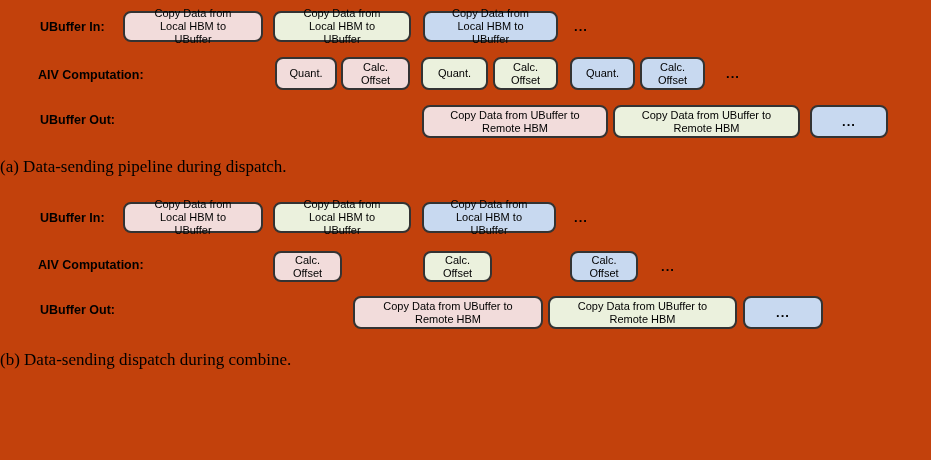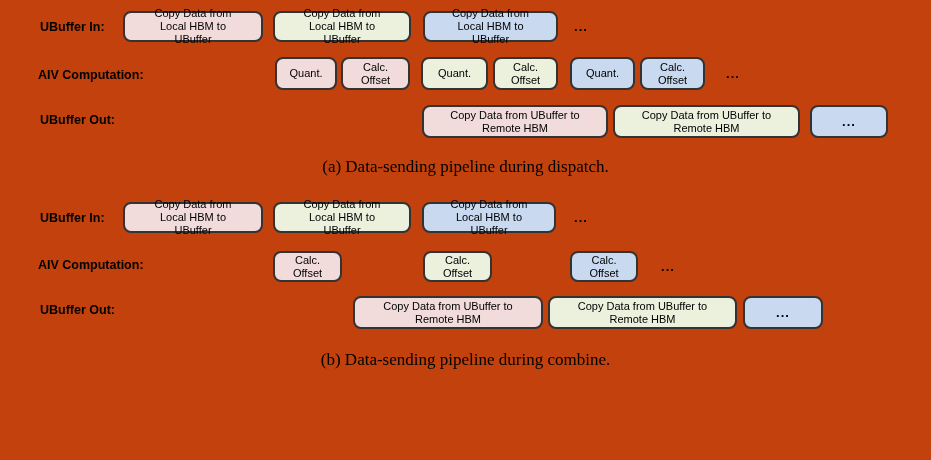--- a/index.html
+++ b/index.html
@@ -44,21 +44,20 @@
     justify-content: center;
     font: bold 13px "Liberation Sans", sans-serif;
     letter-spacing: 1px;
     color: #000;
   }
   .box .dotstxt { font: bold 13px "Liberation Sans", sans-serif; letter-spacing: 1px; }
   .caption {
     position: absolute;
     left: 0;
     width: 100%;
-    text-align: center;
     font: 17px "Liberation Serif", serif;
     color: #000;
   }
   .figcap {
     position: absolute;
     left: 13px;
     top: 402px;
     width: 910px;
     font: 16px/22px "Liberation Serif", serif;
     color: #000;
@@ -110,19 +109,19 @@
     <div class="box green" style="left:423px;top:251px;width:69px;height:31px">Calc. Offset</div>
     <div class="box blue" style="left:570px;top:251px;width:68px;height:31px">Calc. Offset</div>
     <div class="dots" style="left:648px;top:251px;width:40px;height:31px">...</div>
 
     <div class="box pink" style="left:353px;top:296px;width:190px;height:33px">Copy Data from UBuffer to Remote HBM</div>
     <div class="box green" style="left:548px;top:296px;width:189px;height:33px">Copy Data from UBuffer to Remote HBM</div>
     <div class="box blue" style="left:743px;top:296px;width:80px;height:33px">
         <span class="dotstxt">...</span>
       </div>
 
-    <div class="caption" style="top:350px">(b) Data-sending pipeline during combine.</div>
+    <div class="caption" style="top:350px">(b) Data-sending dispatch during combine.</div>
   </div>
 
   <div class="figcap">
   </div>
 
 </div>
 
 </body></html>

